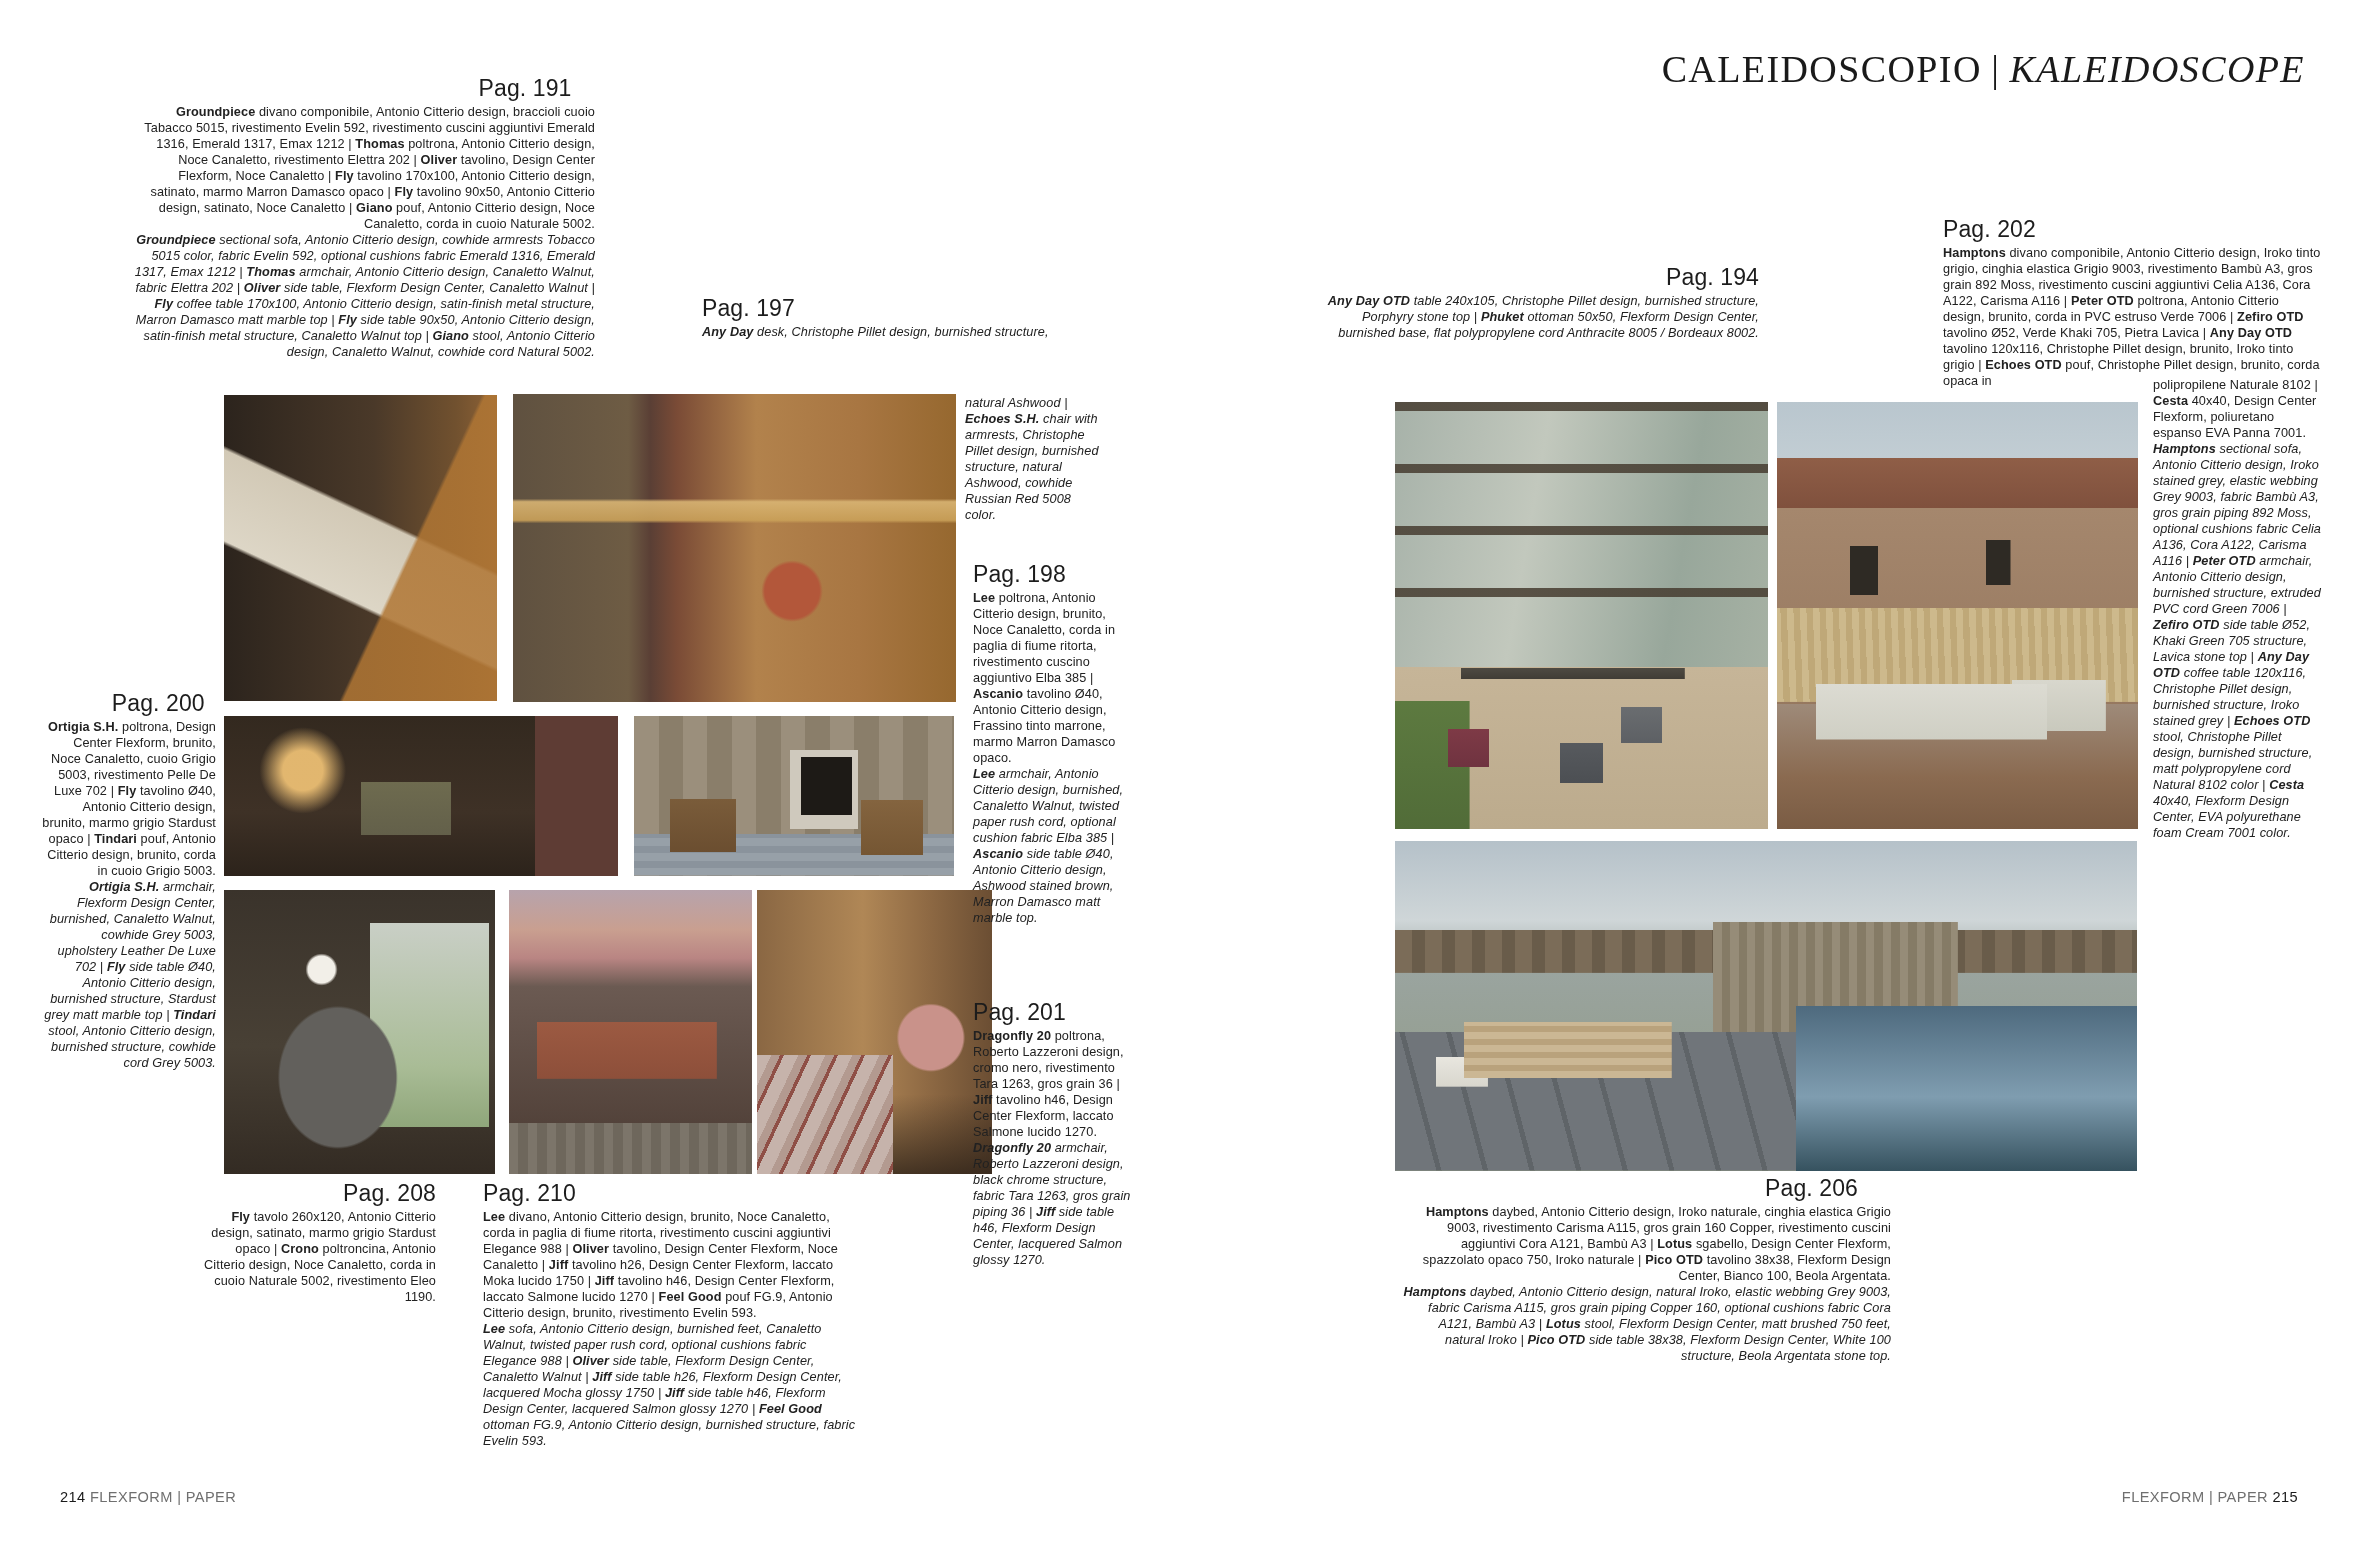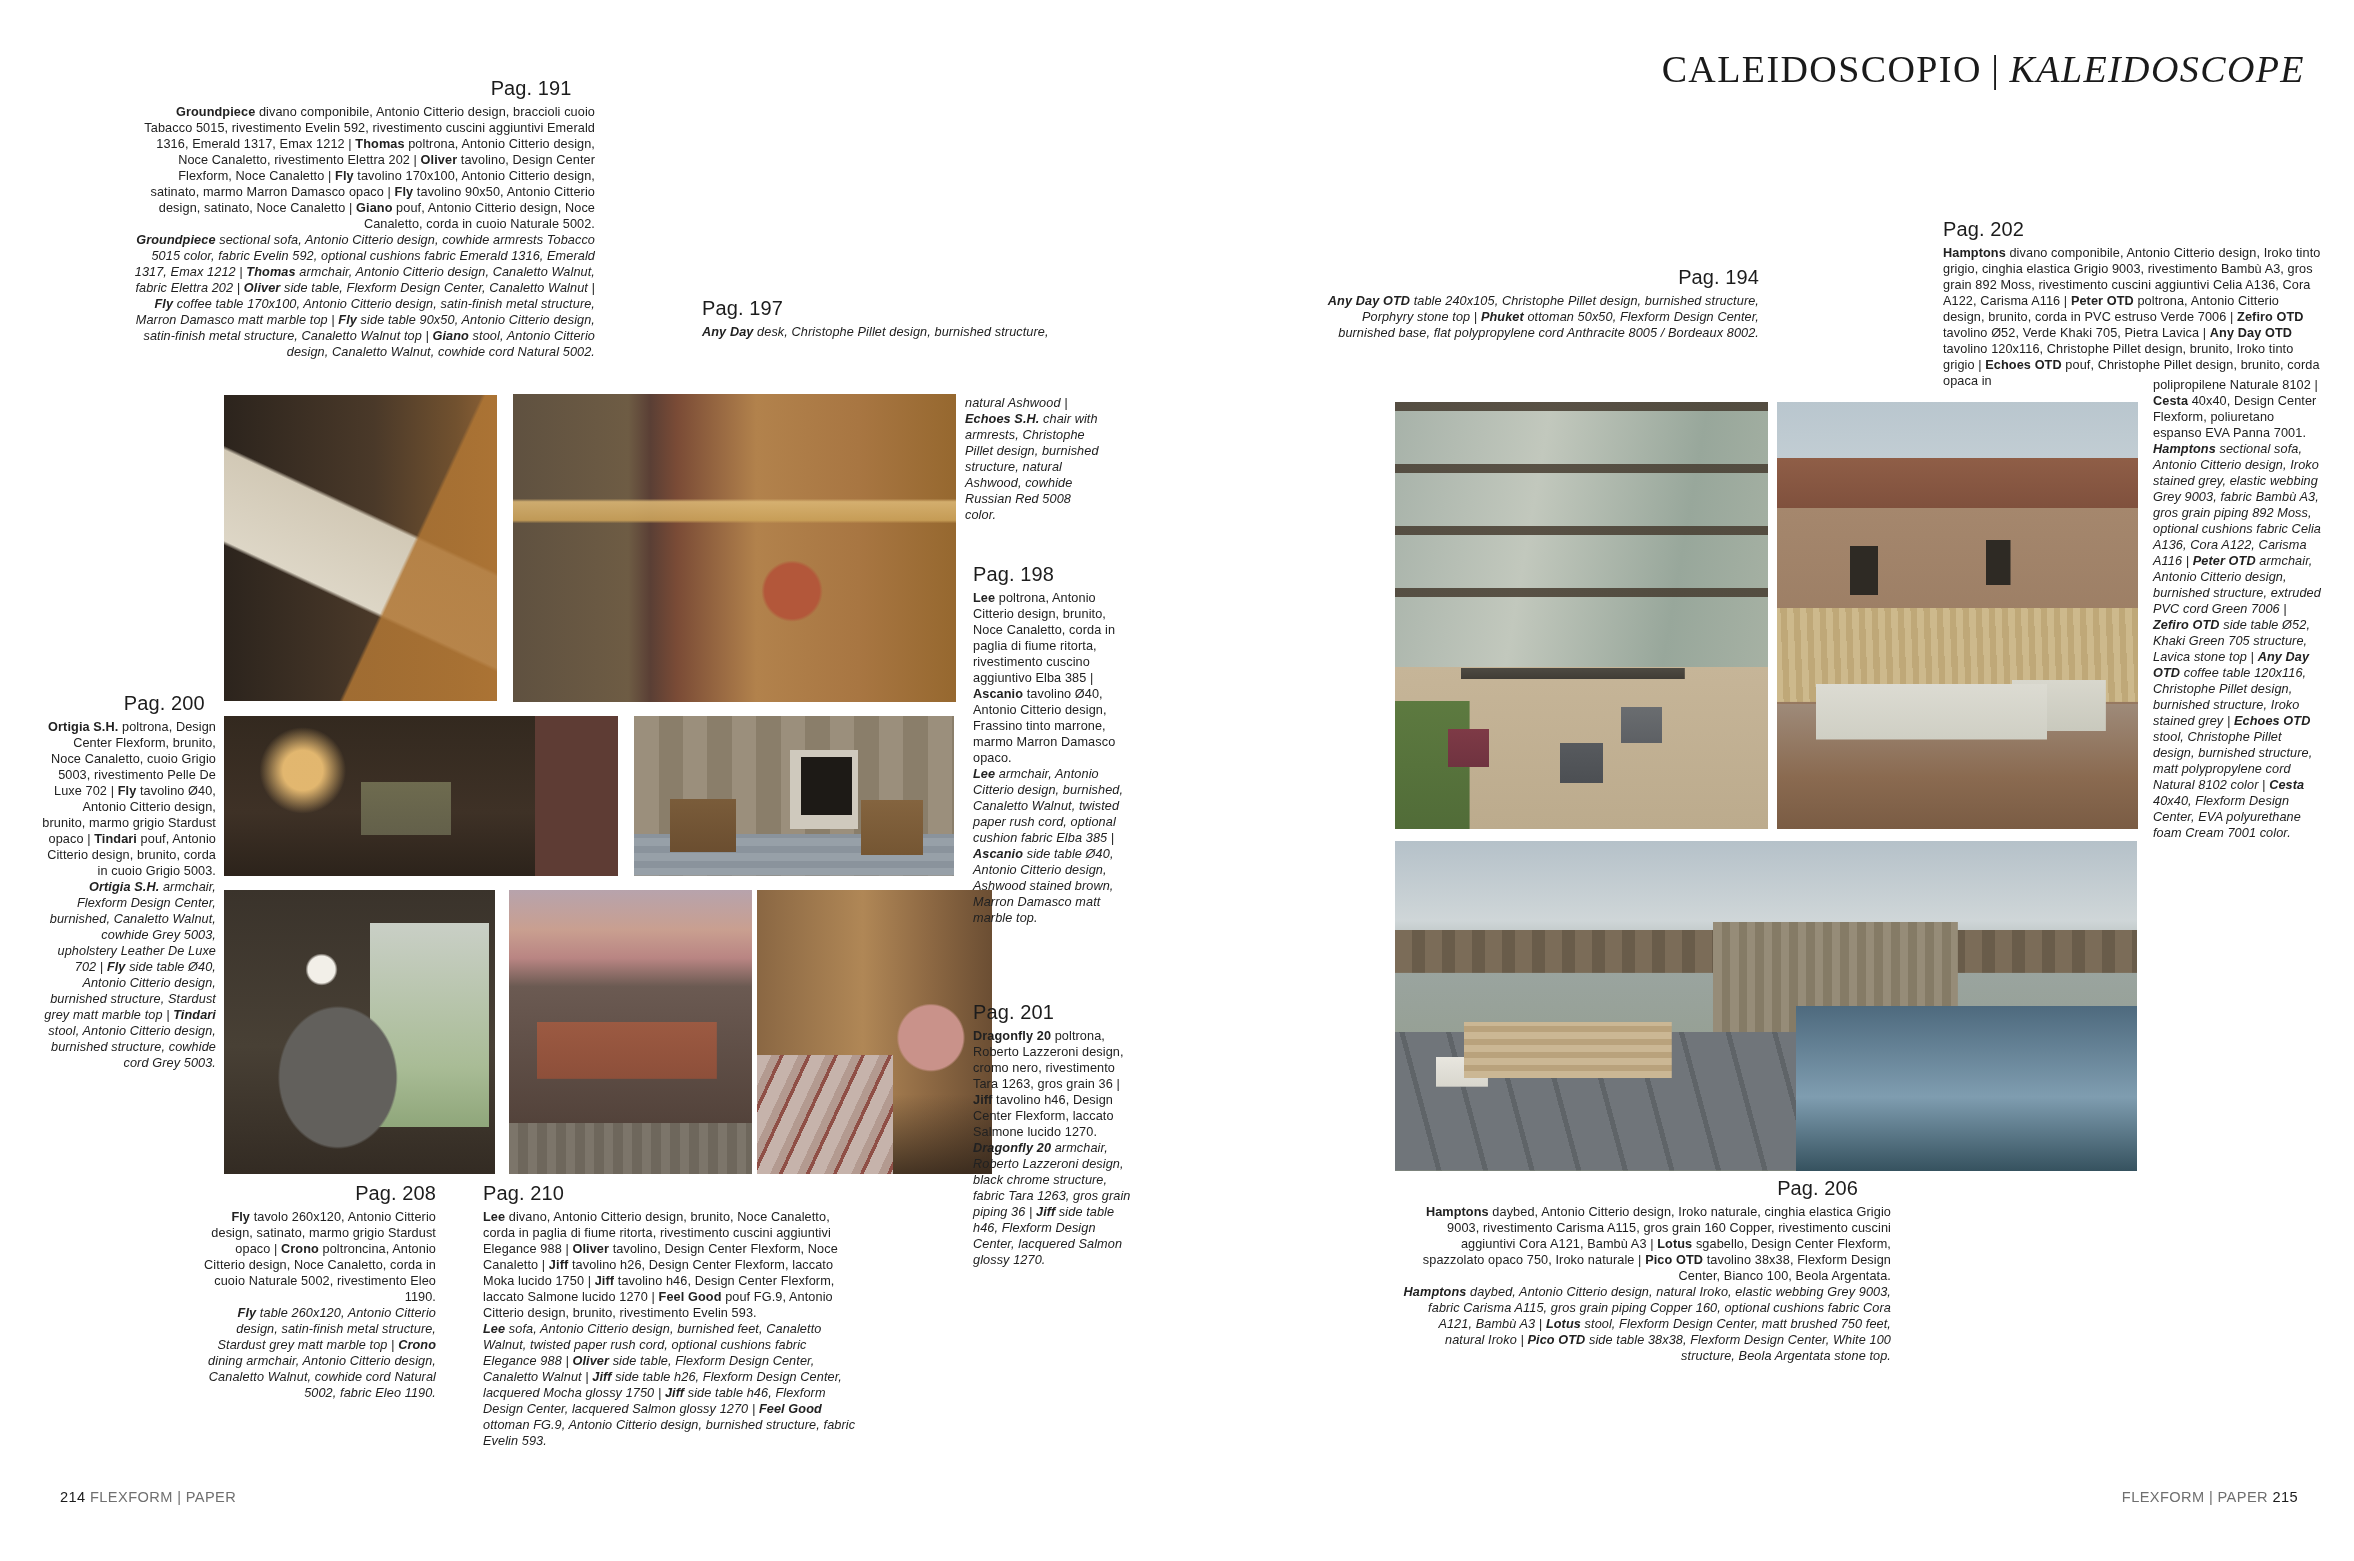--- a/index.html
+++ b/index.html
@@ -1,21 +1,21 @@
 <!DOCTYPE html>
 <html style="font-size:15px"><head>
 <meta charset="utf-8">
 <style>
   html,body{margin:0;padding:0;background:#e8e8e8;}
   .spread{position:relative;width:2354px;height:1561px;background:#ffffff;overflow:hidden;
           font-family:"Liberation Sans",sans-serif;color:#212121;}
   
   .entry{position:absolute;font-size:12.7px;line-height:16px;letter-spacing:0.1px;}
   .entry p{margin:0;}
-  .pag-heading{font-size:20px;line-height:23.5px;font-weight:400;margin:0 0 3.8px 0;color:#1c1c1c;}
+  .pag-heading{font-size:23px;line-height:23.5px;font-weight:400;margin:0 0 3.8px 0;color:#1c1c1c;}
   .en{font-style:italic;}
   .entry b{font-weight:700;}
   
   .e191{left:128px;top:77px;width:467px;text-align:right;}
   .e191 .pag-heading{margin-right:23.5px;}
   .e197{left:702px;top:297px;width:389px;text-align:left;}
   .e197n{left:965px;top:395px;width:134px;text-align:left;}
   .e198{left:973px;top:563px;width:166px;text-align:left;}
   .e200{left:42px;top:692px;width:174px;text-align:right;}
   .e200 .pag-heading{margin-right:11.3px;}
@@ -148,21 +148,20 @@
 
   <section class="entry e201">
     <h3 class="pag-heading">Pag. 201</h3>
     <p class="it"><b>Dragonfly 20</b> poltrona, Roberto Lazzeroni design, cromo nero, rivestimento Tara 1263, gros grain 36 | <b>Jiff</b> tavolino h46, Design Center Flexform, laccato Salmone lucido 1270.</p>
     <p class="en"><b>Dragonfly 20</b> armchair, Roberto Lazzeroni design, black chrome structure, fabric Tara 1263, gros grain piping 36 | <b>Jiff</b> side table h46, Flexform Design Center, lacquered Salmon glossy 1270.</p>
   </section>
 
   <section class="entry e208">
     <h3 class="pag-heading">Pag. 208</h3>
     <p class="it"><b>Fly</b> tavolo 260x120, Antonio Citterio design, satinato, marmo grigio Stardust opaco | <b>Crono</b> poltroncina, Antonio Citterio design, Noce Canaletto, corda in cuoio Naturale 5002, rivestimento Eleo 1190.</p>
-    <p class="en"><b>Fly</b> table 260x120, Antonio Citterio design, satin-finish metal structure, Stardust grey matt marble top | <b>Crono</b> dining armchair, Antonio Citterio design, Canaletto Walnut, cowhide cord Natural 5002, fabric Eleo 1190.</p>
   </section>
 
   <section class="entry e210">
     <h3 class="pag-heading">Pag. 210</h3>
     <p class="it"><b>Lee</b> divano, Antonio Citterio design, brunito, Noce Canaletto, corda in paglia di fiume ritorta, rivestimento cuscini aggiuntivi Elegance 988 | <b>Oliver</b> tavolino, Design Center Flexform, Noce Canaletto | <b>Jiff</b> tavolino h26, Design Center Flexform, laccato Moka lucido 1750 | <b>Jiff</b> tavolino h46, Design Center Flexform, laccato Salmone lucido 1270 | <b>Feel Good</b> pouf FG.9, Antonio Citterio design, brunito, rivestimento Evelin 593.</p>
     <p class="en"><b>Lee</b> sofa, Antonio Citterio design, burnished feet, Canaletto Walnut, twisted paper rush cord, optional cushions fabric Elegance 988 | <b>Oliver</b> side table, Flexform Design Center, Canaletto Walnut | <b>Jiff</b> side table h26, Flexform Design Center, lacquered Mocha glossy 1750 | <b>Jiff</b> side table h46, Flexform Design Center, lacquered Salmon glossy 1270 | <b>Feel Good</b> ottoman FG.9, Antonio Citterio design, burnished structure, fabric Evelin 593.</p>
   </section>
 
   <section class="entry e194">
     <h3 class="pag-heading">Pag. 194</h3>

